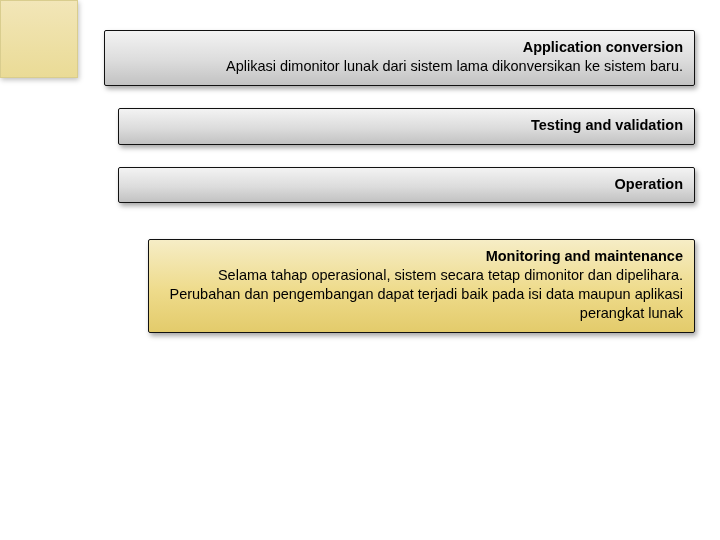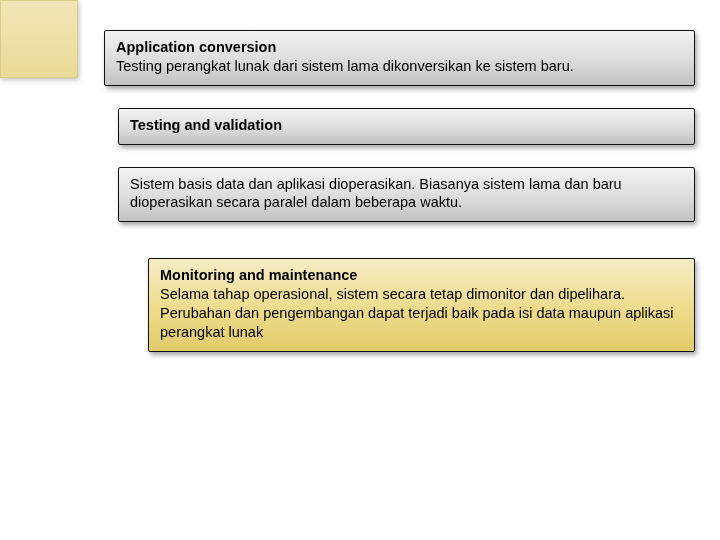--- a/index.html
+++ b/index.html
@@ -22,20 +22,21 @@
     background: linear-gradient(180deg, #f2e6b8 0%, #eadb96 100%);
     border: 1px solid #d9cd8e;
     box-shadow: 1px 2px 5px rgba(0,0,0,0.25);
     box-sizing: border-box;
   }
   .content {
     position: absolute;
     top: 30px;
     left: 104px;
     right: 25px;
+    text-align: right;
   }
   .card {
     border: 1.5px solid #111;
     border-radius: 2px;
     box-shadow: 2px 3px 5px rgba(0,0,0,0.35);
     padding: 7px 11px 9px 11px;
     box-sizing: border-box;
     line-height: 1.3;
   }
   .card .title {
@@ -56,33 +57,33 @@
 </style>
 </head>
 <body>
 
 <div class="sidebar-square"></div>
 
 <div class="content">
 
   <div class="card grey">
     <div class="title">Application conversion</div>
-    <div>Testing perangkat lunak dari sistem lama  dikonversikan ke sistem baru.</div>
+    <div>Aplikasi dimonitor lunak dari sistem lama  dikonversikan ke sistem baru.</div>
   </div>
 
   <div class="gap-s"></div>
 
   <div class="card grey indent1">
     <div class="title">Testing and validation</div>
   </div>
 
   <div class="gap-m"></div>
 
   <div class="card grey indent1">
-    <div>Sistem basis data dan aplikasi dioperasikan. Biasanya sistem lama dan baru dioperasikan secara paralel dalam beberapa waktu.</div>
+    <div class="title">Operation</div>
   </div>
 
   <div class="gap-l"></div>
 
   <div class="card gold indent2">
     <div class="title">Monitoring and maintenance</div>
     <div>Selama tahap operasional, sistem secara tetap dimonitor dan dipelihara. Perubahan dan pengembangan dapat terjadi baik pada isi data maupun aplikasi perangkat lunak</div>
   </div>
 
 </div>

